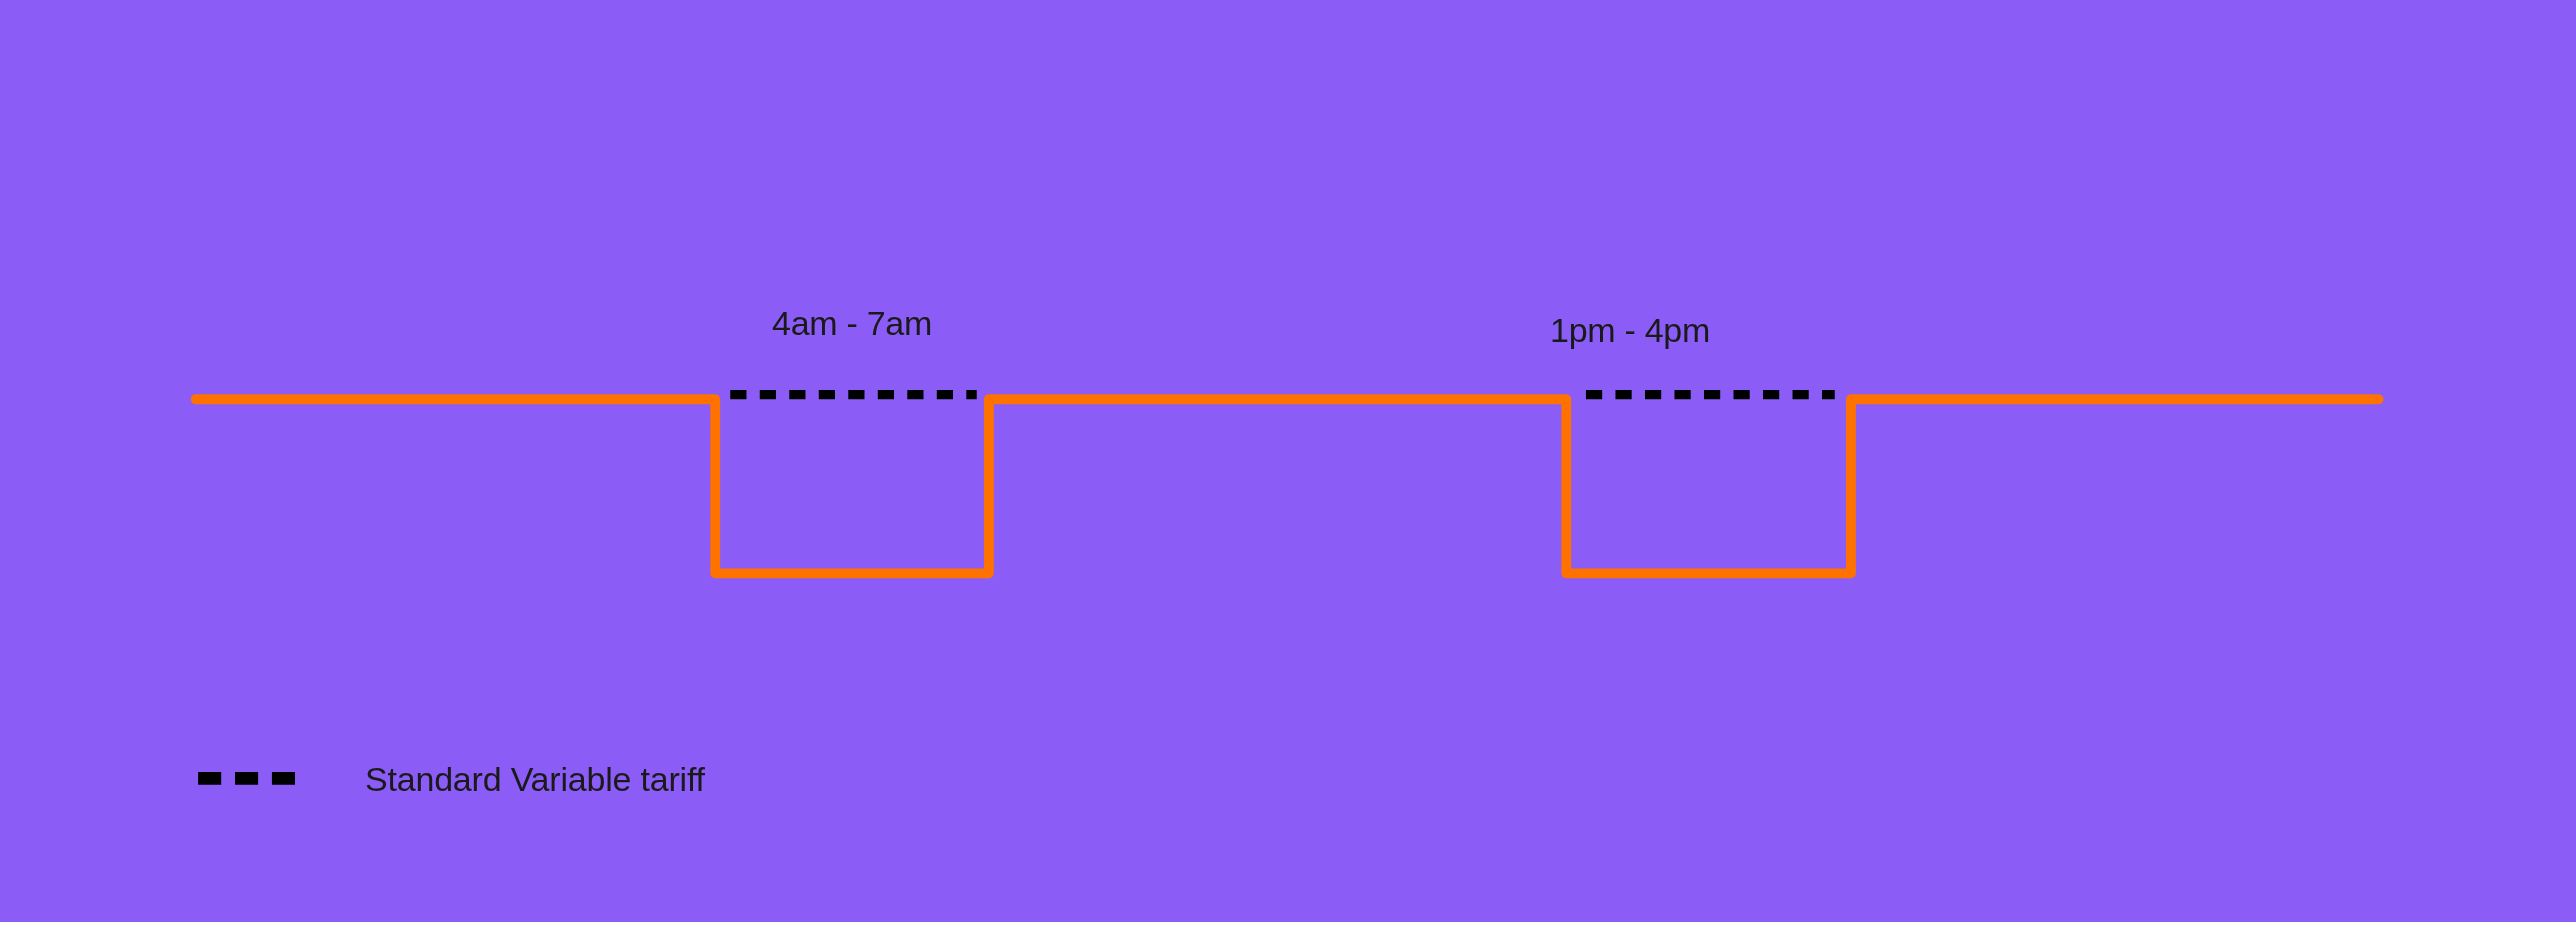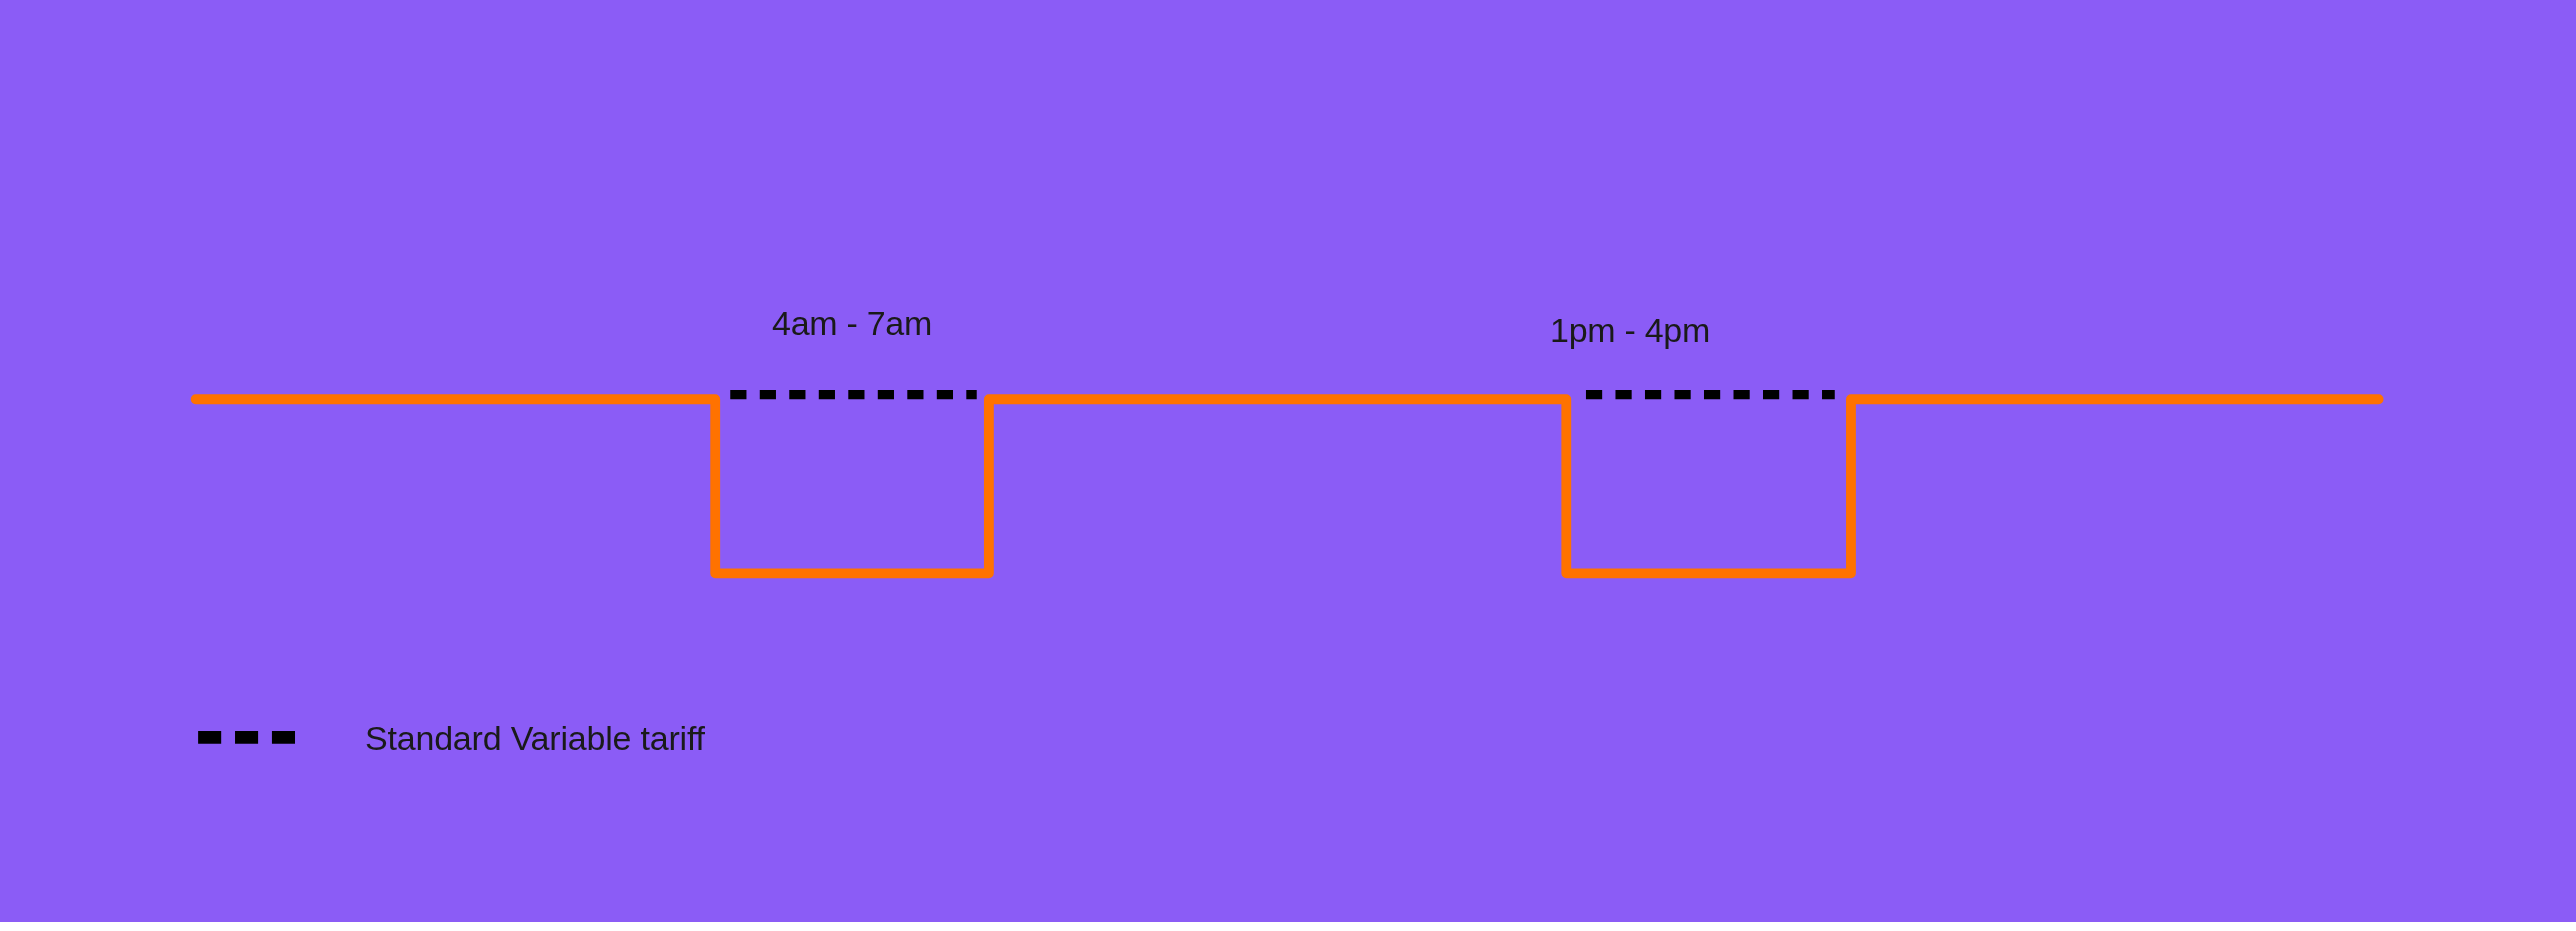--- a/index.html
+++ b/index.html
@@ -57,20 +57,21 @@
   #legend {
     position: absolute;
     left: 196px;
     top: 711px;
     width: 810px;
   }
   .legend-row {
     display: flex;
     align-items: center;
     height: 53px;
+    margin-top: 41px;
   }
   .legend-swatch {
     width: 119px;
     height: 12.7px;
     flex: 0 0 119px;
     position: relative;
   }
   .legend-swatch svg {
     display: block;
     width: 119px;

